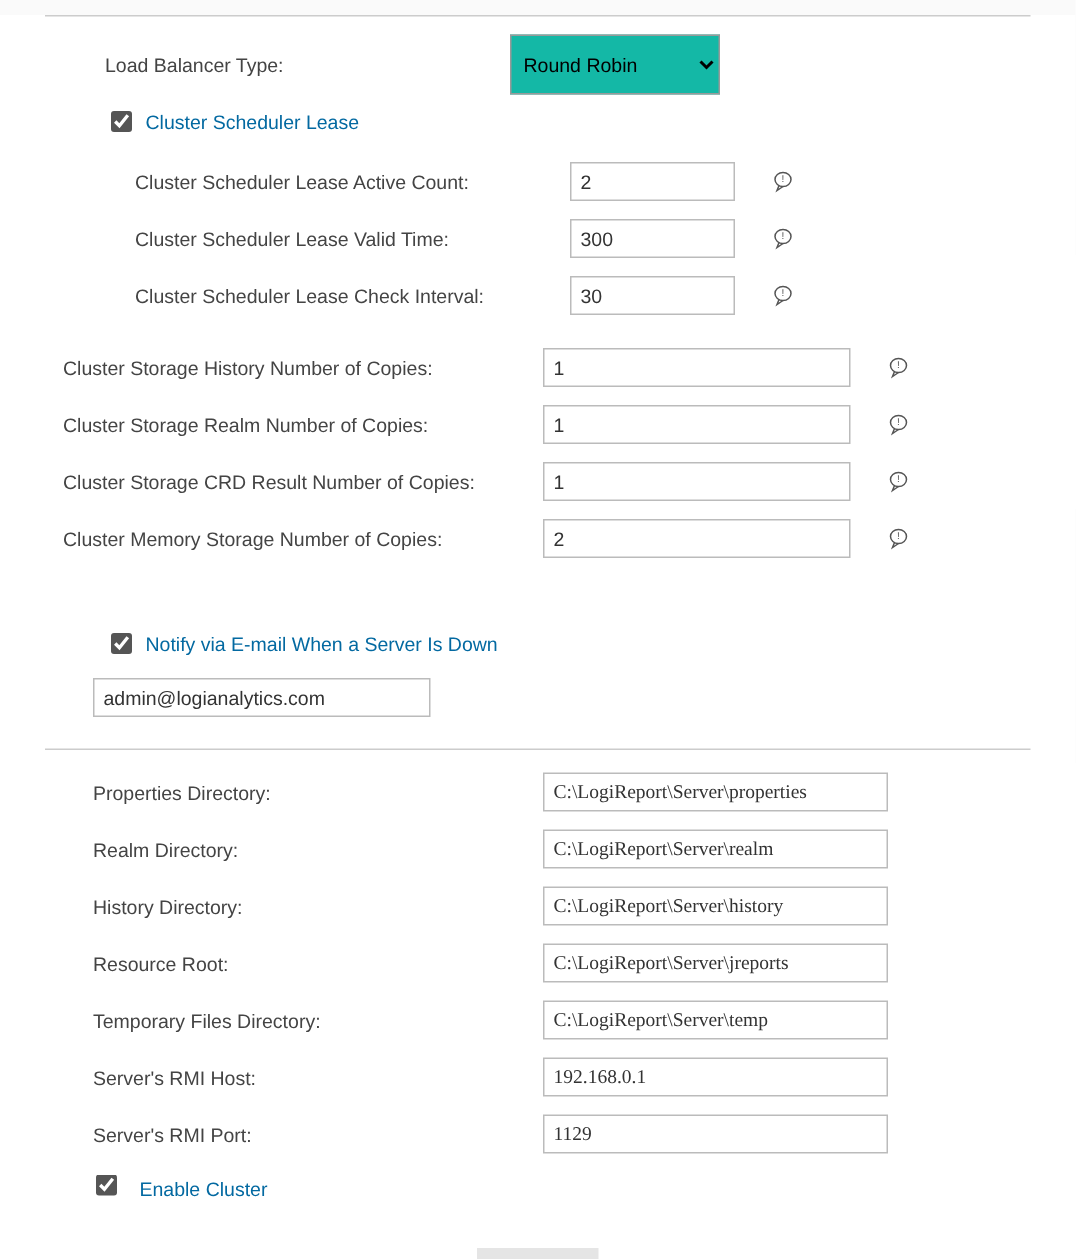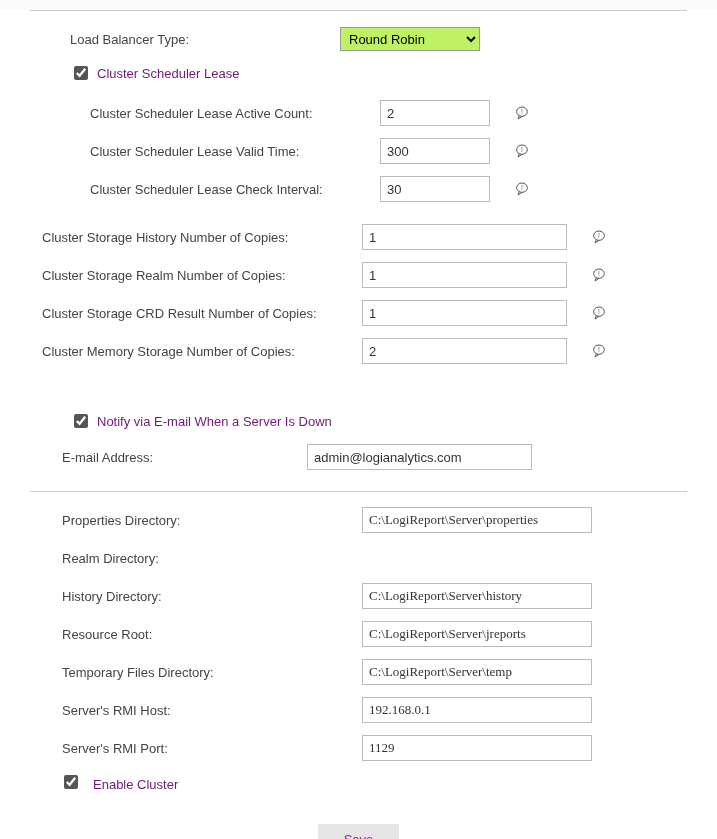--- a/index.html
+++ b/index.html
@@ -32,23 +32,23 @@
   .label {
     flex: 0 0 310px;
     color: #444;
   }
   .label-s1 { flex: 0 0 270px; }
   .label-s2 { flex: 0 0 290px; }
   .label-s3 { flex: 0 0 320px; }
   .label-dir { flex: 0 0 300px; }
   select {
     width: 140px;
-    height: 24px;
+    height: 40px;
     border: 1px solid #999;
-    background: #bef264;
+    background: #14b8a6;
     font-size: 13px;
     padding: 0 4px;
   }
   input[type="text"] {
     height: 26px;
     border: 1px solid #bbb;
     font-size: 13px;
     padding: 0 6px;
     color: #333;
     background:#fff;
@@ -63,21 +63,21 @@
     gap: 6px;
     margin: 8px 0 14px 40px;
   }
   .chk-row2 { margin-left: 40px; margin-bottom: 10px; margin-top: 44px; }
   .chk-row3 { margin-left: 30px; margin-top: 8px; align-items: flex-end; }
   input[type="checkbox"] {
     width: 14px;
     height: 14px;
     accent-color: #555;
   }
-  .chk-label { color: #701a75; }
+  .chk-label { color: #0369a1; }
   .help-icon {
     margin-left: 24px;
     flex: 0 0 auto;
     display: inline-flex;
     align-items: center;
     justify-content: center;
     cursor: pointer;
   }
   .help-icon svg { display:block; }
   .save-row {
@@ -198,33 +198,33 @@
         </svg>
     </span>
   </div>
 
   <div class="chk-row chk-row2">
     <input type="checkbox" checked="" style="">
     <span class="chk-label">Notify via E-mail When a Server Is Down</span>
   </div>
 
   <div class="row" style="padding-left:32px">
-    <div class="label" style="flex:0 0 245px">E-mail Address:</div>
     <input type="text" class="in-wide" value="admin@logianalytics.com" style="">
   </div>
 
   <hr class="divider" style="margin-top:18px">
 
   <div class="row" style="padding-left:32px">
     <div class="label label-dir">Properties Directory:</div>
     <input type="text" class="in-dir" value="C:\LogiReport\Server\properties" style="">
   </div>
 
   <div class="row" style="padding-left:32px">
     <div class="label label-dir">Realm Directory:</div>
+    <input type="text" class="in-dir" value="C:\LogiReport\Server\realm" style="">
   </div>
 
   <div class="row" style="padding-left:32px">
     <div class="label label-dir">History Directory:</div>
     <input type="text" class="in-dir" value="C:\LogiReport\Server\history" style="">
   </div>
 
   <div class="row" style="padding-left:32px">
     <div class="label label-dir">Resource Root:</div>
     <input type="text" class="in-dir" value="C:\LogiReport\Server\jreports" style="">

